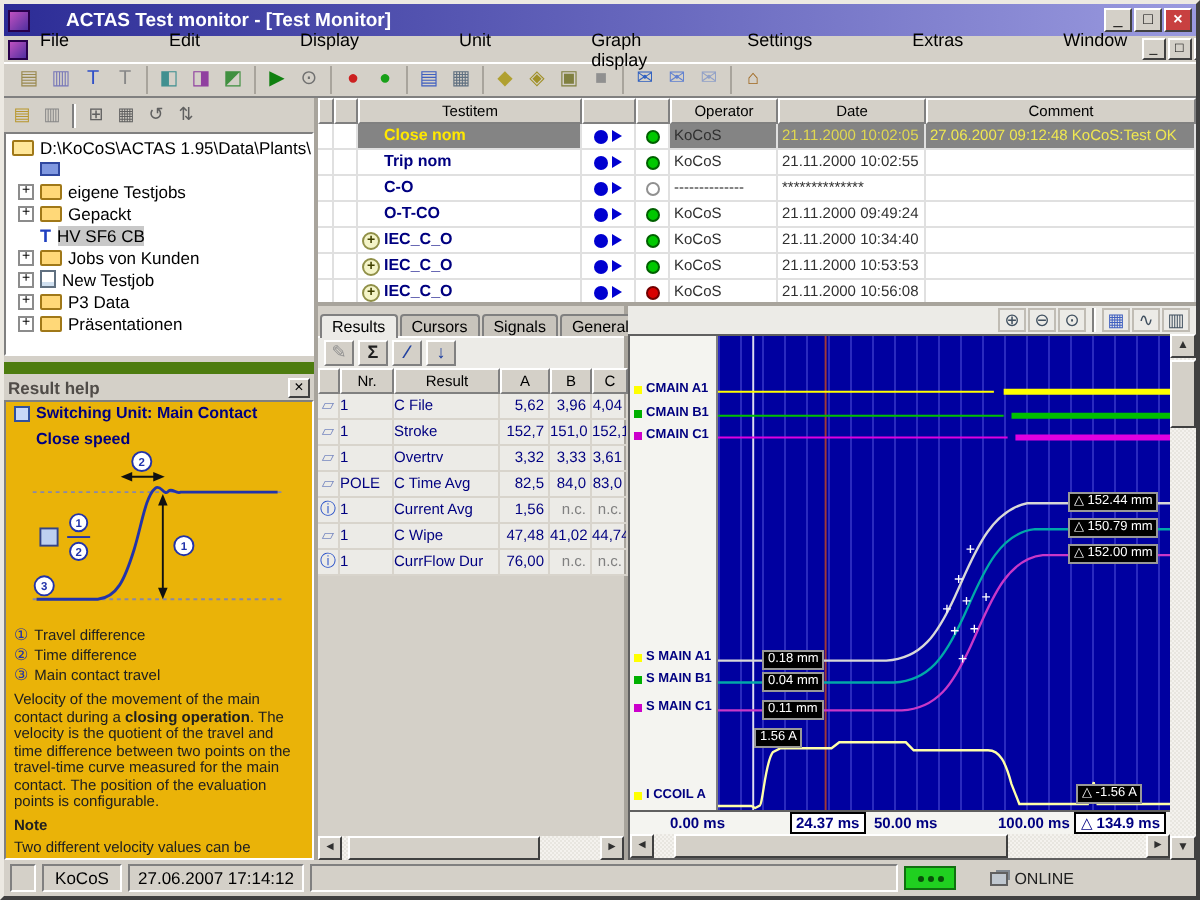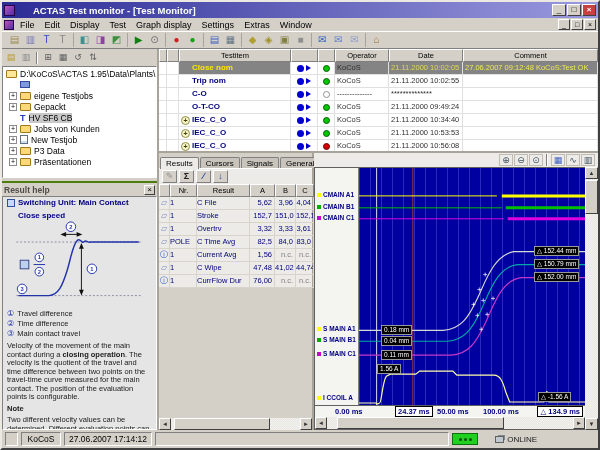--- a/index.html
+++ b/index.html
@@ -7,21 +7,21 @@
   body{background:#D4D0C8;border:2px solid;border-color:#ECE9E2 #404040 #404040 #ECE9E2;display:flex;flex-direction:column;}
   
   .titlebar{height:16px;background:linear-gradient(90deg,#2C2C96,#9A9ADF);display:flex;align-items:center;padding:0 2px;gap:18px;flex:none;}
   .app-icon{width:11px;height:11px;background:linear-gradient(135deg,#C050C0,#5030A0);border:1px solid #28004C;flex:none;}
   .app-icon.small{width:10px;height:10px;}
   .title-text{color:#fff;font-weight:bold;font-size:9.5px;flex:1;white-space:nowrap;overflow:hidden;}
   .ctl-btn{width:14px;height:12px;background:#D4D0C8;border:1px solid;border-color:#fff #404040 #404040 #fff;font-size:8px;line-height:10px;text-align:center;color:#000;margin-left:1px;flex:none;}
   .ctl-btn.close{background:#C84040;color:#fff;font-weight:bold;}
   .ctl-btn.mc{width:12px;height:11px;font-size:7px;}
   .menubar{height:14px;display:flex;align-items:center;font-size:9px;padding:0 2px;gap:1px;background:#D4D0C8;border-bottom:1px solid #fff;flex:none;}
-  .menu-items{display:flex;flex:1;}
+  .menu-items{display:flex;flex:1;gap:40px;}
   .menu-item{padding:0 5px;color:#000;}
   .toolbar{height:17px;display:flex;align-items:center;padding:0 2px;border-bottom:1px solid #808080;flex:none;}
   .tb-group{display:flex;gap:1px;padding:0 3px;border-right:1px solid #A8A49C;}
   .tb-group:last-child{border-right:none;}
   .tb-btn{width:15px;height:14px;font-size:10px;line-height:13px;text-align:center;}
   .tb-btn.sm{width:14px;height:13px;font-size:9px;line-height:12px;}
   .tb-sep{width:2px;height:12px;border-left:1px solid #808080;border-right:1px solid #fff;margin:0 2px;}
   
   .main{flex:1;display:flex;min-height:0;}
   .left{width:157px;flex:none;display:flex;flex-direction:column;border-right:2px solid #A8A49C;}
@@ -36,25 +36,25 @@
   .t-ic{flex:none;}
   .t-ic.root,.t-ic.folder{width:11px;height:8px;background:#FFD878;border:1px solid #A07818;border-radius:1px;}
   .t-ic.root{background:#FFE79A;}
   .t-ic.device2{width:10px;height:7px;background:#8098E0;border:1px solid #3048A0;}
   .t-ic.breaker{color:#2040C0;font-weight:bold;font-size:9px;line-height:8px;}
   .t-ic.testjob{width:8px;height:9px;background:#fff;border:1px solid #607080;box-shadow:inset 0 -2px 0 #D0E0F0;}
   .t-label{color:#000;}
   .tree-row.sel .t-label{background:#C8C8C8;}
   .t-root-label{color:#000;}
   
-  .rh{flex:1;display:flex;flex-direction:column;margin-top:3px;min-height:0;border-top:2px solid #4d7c0f;justify-content:space-between;}
+  .rh{flex:1;display:flex;flex-direction:column;margin-top:3px;min-height:0;border-top:6px solid #4d7c0f;justify-content:space-between;}
   .rh-header{height:13px;flex:none;background:#D4D0C8;display:flex;align-items:center;padding:0 2px;font-size:8.5px;color:#504C48;font-weight:bold;}
   .rh-header span:first-child{flex:1;}
   .rh-close{width:11px;height:10px;background:#D4D0C8;border:1px solid;border-color:#fff #404040 #404040 #fff;font-size:8px;line-height:8px;text-align:center;color:#000;font-weight:normal;}
-  .rh-content{flex:1;background:#e5e5e5;border:1px solid;border-color:#808080 #fff #fff #808080;overflow:hidden;padding:2px 4px;font-size:7.5px;line-height:8.5px;color:#202020;}
+  .rh-content{flex:1;background:#eab308;border:1px solid;border-color:#808080 #fff #fff #808080;overflow:hidden;padding:2px 4px;font-size:7.5px;line-height:8.5px;color:#202020;}
   .rh-h1{display:flex;gap:3px;align-items:center;color:#000080;font-weight:bold;font-size:8px;margin-bottom:1px;}
   .rh-ic{width:8px;height:8px;background:#C8D8F8;border:1px solid #3050A0;flex:none;}
   .rh-h2{color:#000080;font-weight:bold;font-size:8px;margin:4px 0 1px 11px;}
   .rh-diagram{display:block;width:145px;height:88px;}
   .rh-leg{height:10px;display:flex;align-items:center;gap:3px;}
   .rh-num{color:#2233AA;font-size:8px;}
   .rh-para{margin-top:3px;}
   .rh-note{font-weight:bold;margin-top:3px;}
   
   .test-table{height:104px;flex:none;background:#fff;overflow:hidden;border-bottom:2px solid #A8A49C;}
@@ -146,21 +146,21 @@
       <span class="ctl-btn close">×</span>
     </span>
 </div>
 
 <div class="menubar">
   <span class="app-icon small"></span>
   <span class="menu-items">
       <span class="menu-item">File</span>
       <span class="menu-item">Edit</span>
       <span class="menu-item">Display</span>
-      <span class="menu-item">Test</span>
+      <span class="menu-item">Unit</span>
       <span class="menu-item">Graph display</span>
       <span class="menu-item">Settings</span>
       <span class="menu-item">Extras</span>
       <span class="menu-item">Window</span>
     </span>
   <span style="display:flex">
       <span class="ctl-btn mc">_</span>
       <span class="ctl-btn mc">□</span>
       <span class="ctl-btn mc">×</span>
     </span>
@@ -627,21 +627,21 @@
                 <div class="val-box" style="left:175px;top:78px">△ 152.44 mm</div>
                 <div class="val-box" style="left:175px;top:91px">△ 150.79 mm</div>
                 <div class="val-box" style="left:175px;top:104px">△ 152.00 mm</div>
                 <div class="val-box" style="left:179px;top:224px">△ -1.56 A</div>
               </div>
             </div>
             <div class="axis">
               <span class="ax" style="left:20px">0.00 ms</span>
               <span class="ax-box" style="left:80px">24.37 ms</span>
               <span class="ax" style="left:122px">50.00 ms</span>
-              <span class="ax" style="left:168px">100.00 ms</span>
+              <span class="ax" style="left:184px">100.00 ms</span>
               <span class="ax-box" style="right:2px">△ 134.9 ms</span>
             </div>
             <div class="hscroll">
                 <span class="sb-btn">◄</span>
                 <span class="sb-track">
                   <span class="sb-thumb" style="left: 4%; width: 68%;"></span>
                 </span>
                 <span class="sb-btn">►</span>
               </div>
           </div>

